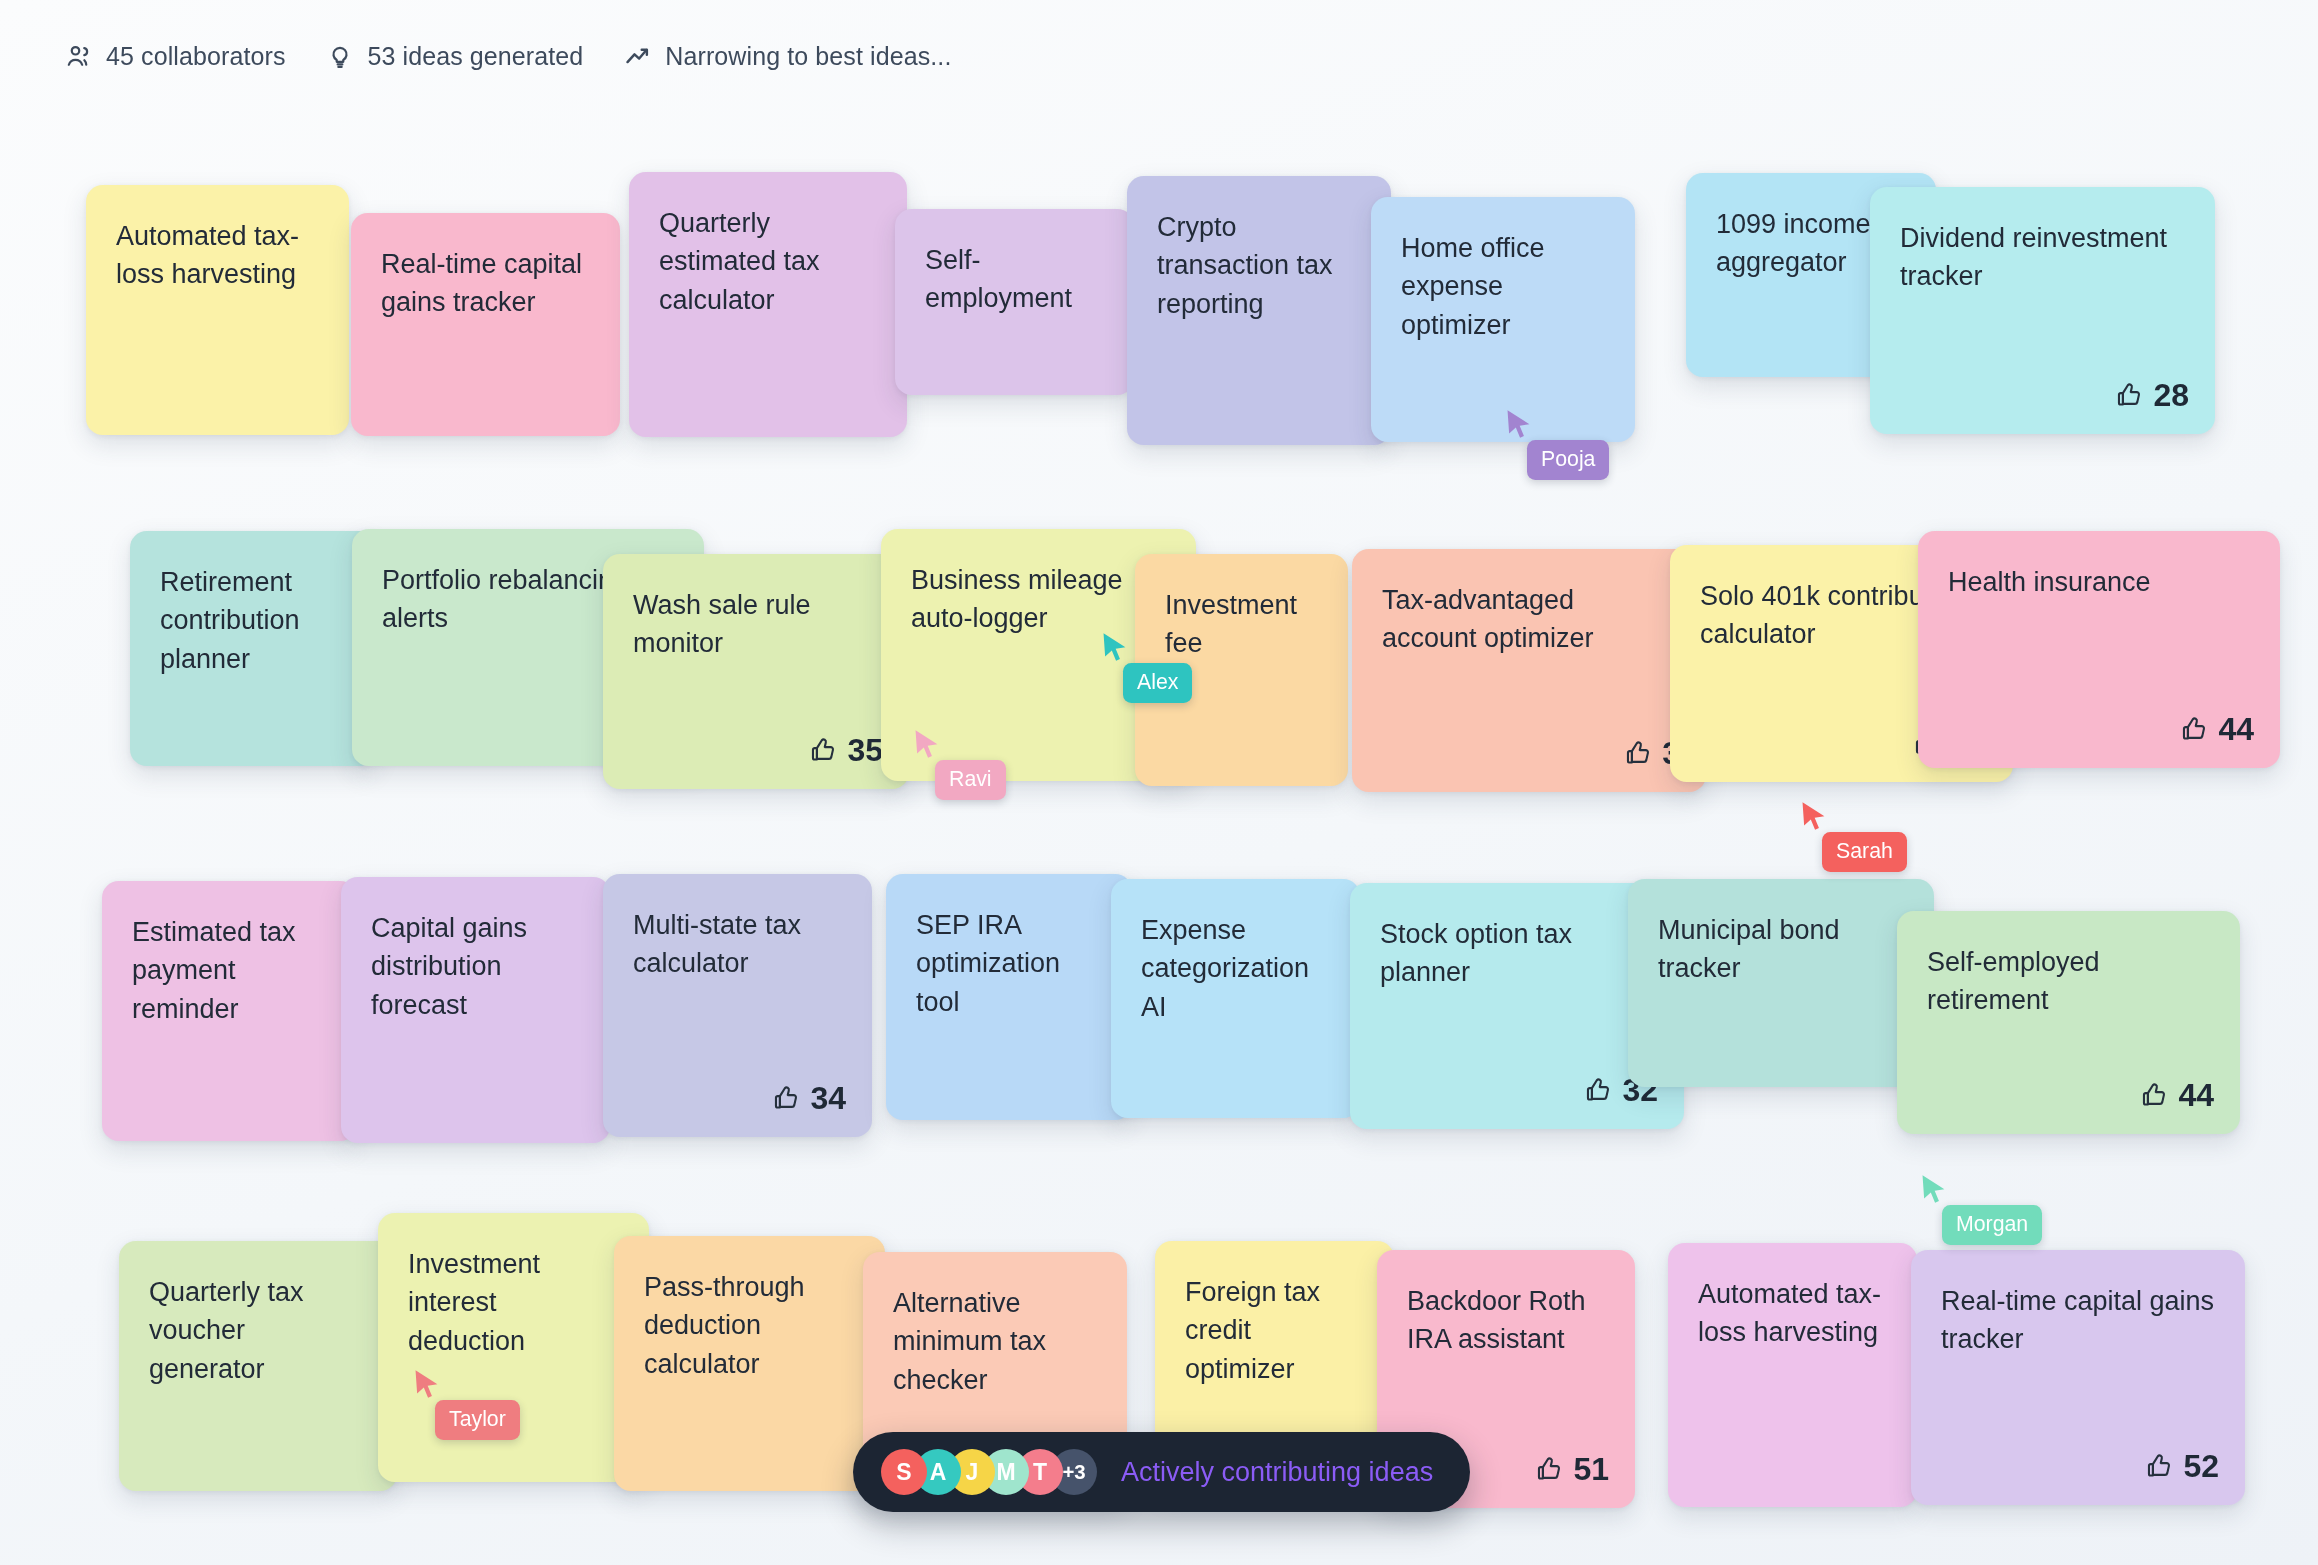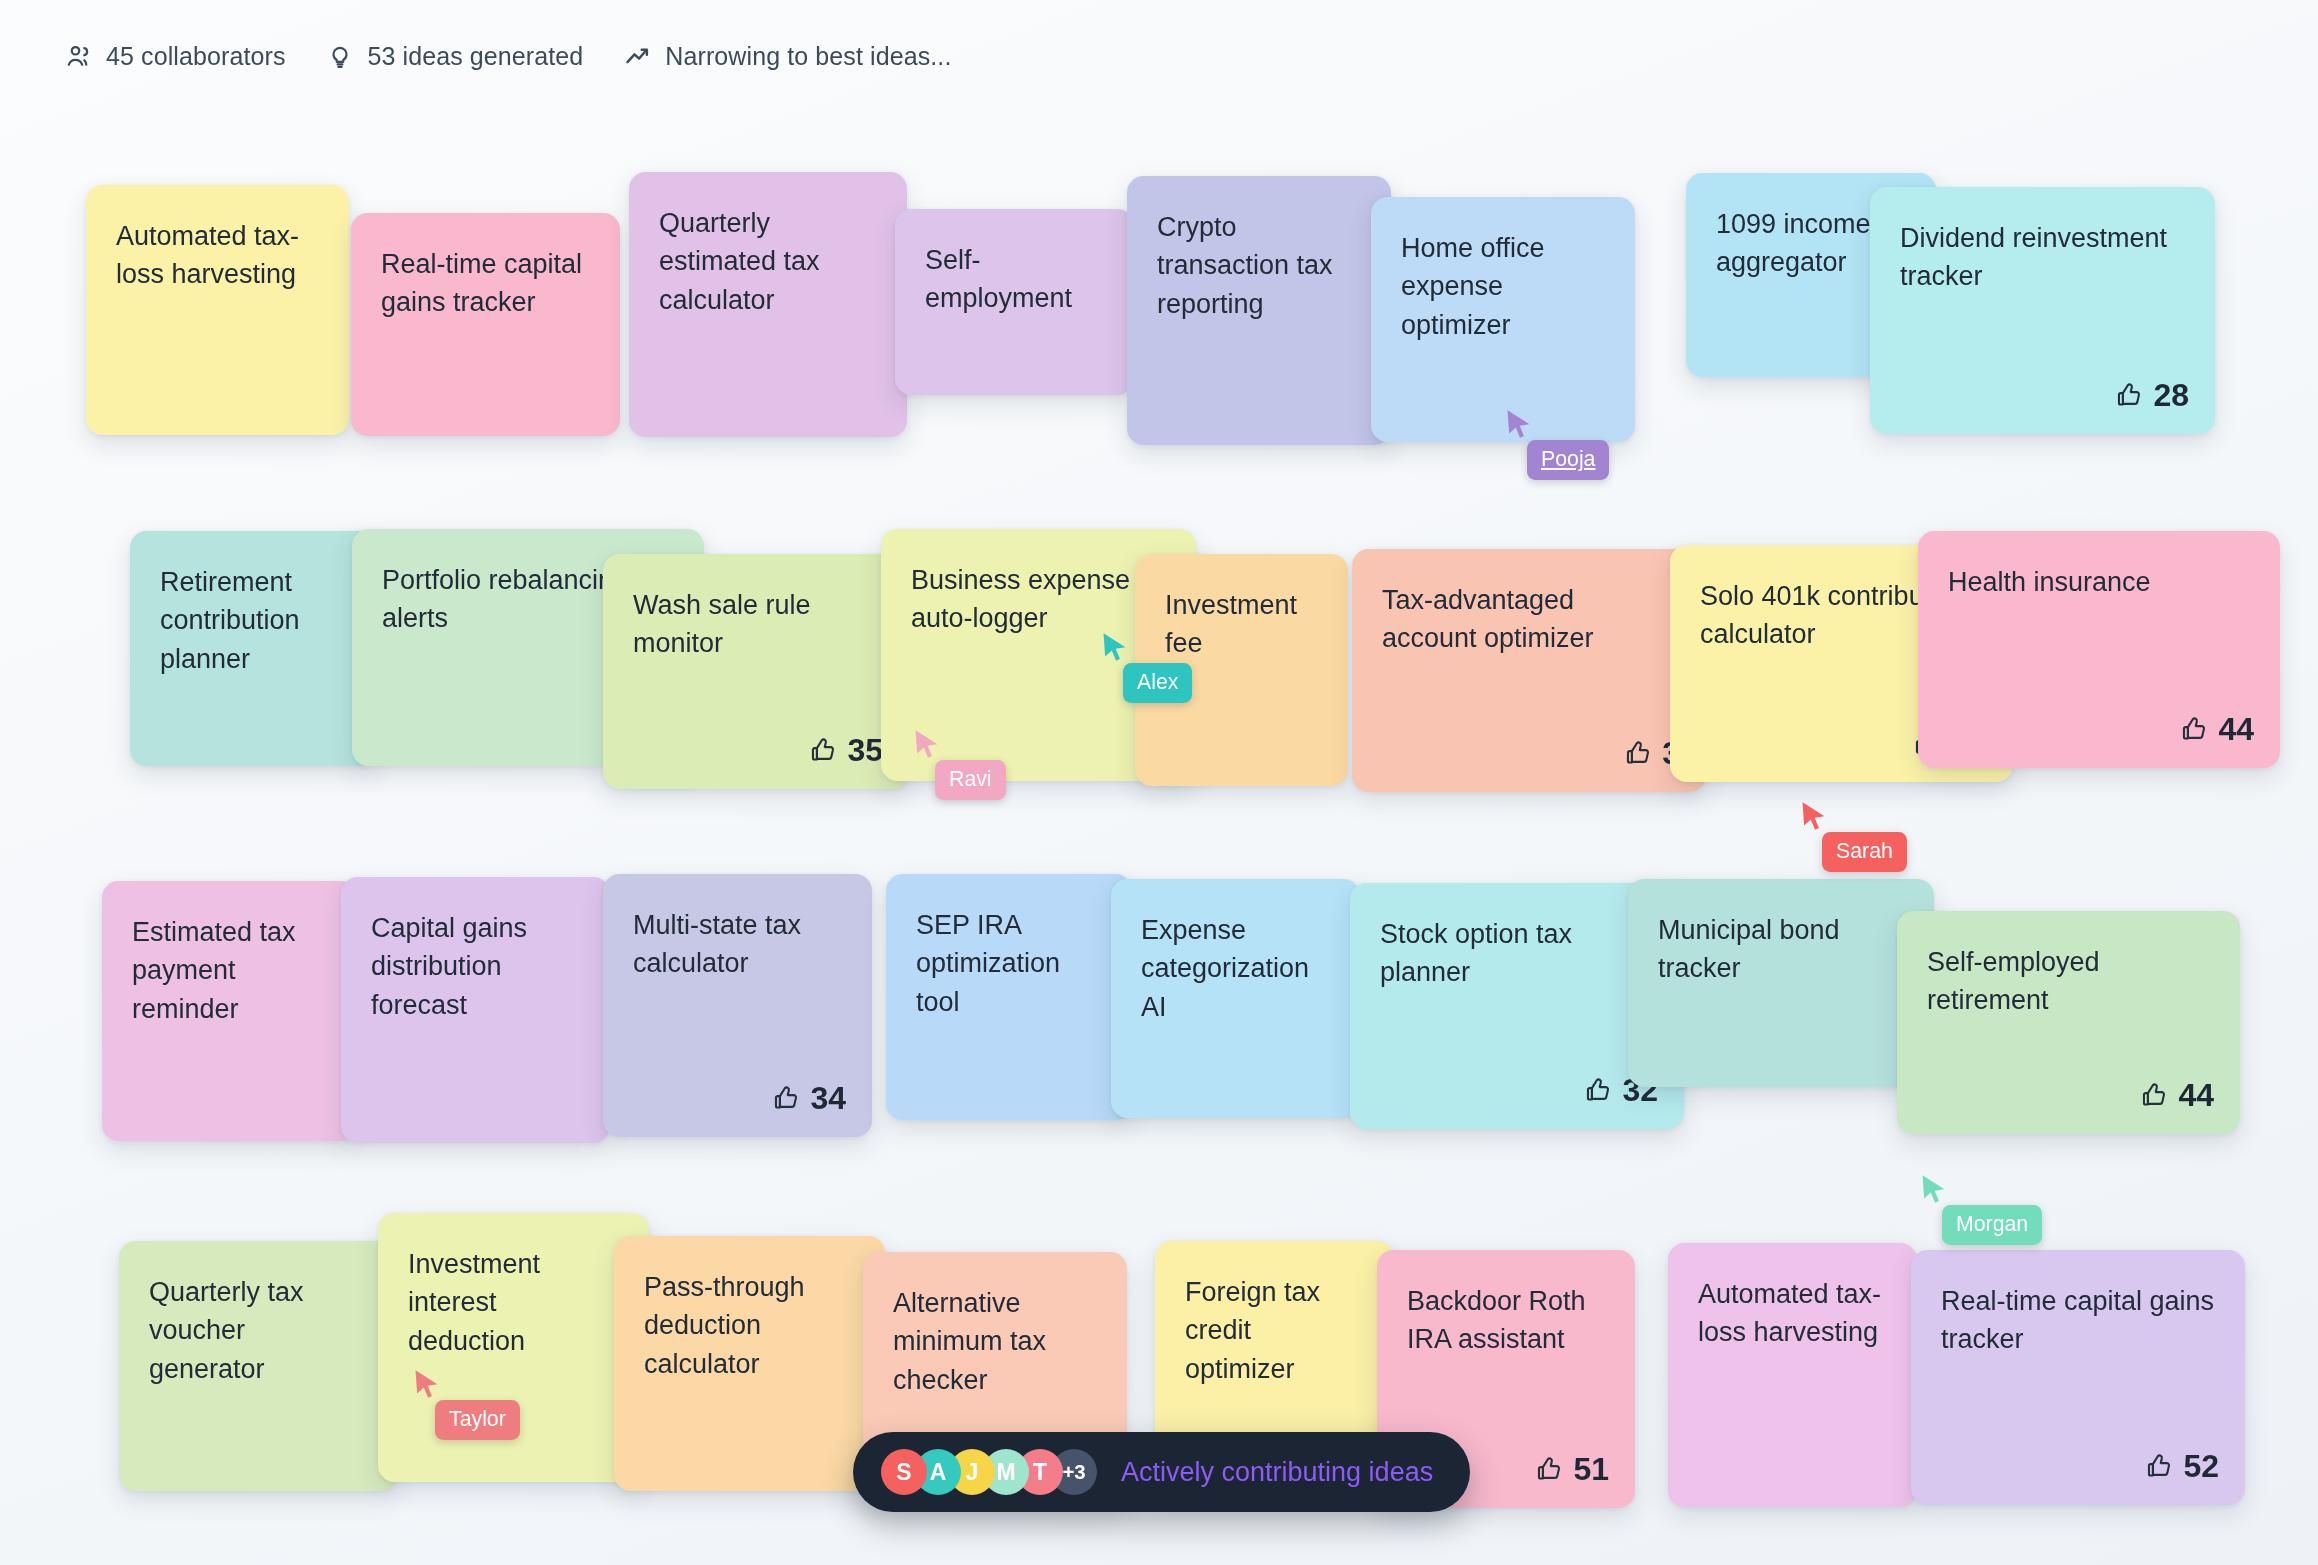--- a/index.html
+++ b/index.html
@@ -170,21 +170,21 @@
           <span>
             <svg viewBox="0 0 24 24" fill="none" stroke="#25303d" stroke-width="1.8" stroke-linecap="round" stroke-linejoin="round">
               <path d="M6.8 10.4h-2a1.4 1.4 0 0 0-1.4 1.4v7a1.4 1.4 0 0 0 1.4 1.4h2z"></path>
               <path d="M6.8 10.4 11 3.6a2 2 0 0 1 3.4 1.9l-.9 4h5a2 2 0 0 1 2 2.4l-1.4 6.2a2 2 0 0 1-2 1.5H6.8z"></path>
             </svg>
           </span>
           <span class="like-count">35</span>
         </div>
       </div>
       <div class="note" style="left: 881px; top: 529px; width: 315px; height: 252px; background: rgb(237, 242, 176); z-index: 21;">
-        <div class="note-text">Business expense auto-logger</div>
+        <div class="note-text">Business mileage auto-logger</div>
       </div>
       <div class="note" style="left: 1135px; top: 554px; width: 213px; height: 232px; background: rgb(251, 217, 163); z-index: 22;">
         <div class="note-text">Investment fee</div>
       </div>
       <div class="note" style="left: 1352px; top: 549px; width: 354px; height: 243px; background: rgb(250, 196, 178); z-index: 23;">
         <div class="note-text">Tax-advantaged account optimizer</div>
         <div class="note-likes">
           <span>
             <svg viewBox="0 0 24 24" fill="none" stroke="#25303d" stroke-width="1.8" stroke-linecap="round" stroke-linejoin="round">
               <path d="M6.8 10.4h-2a1.4 1.4 0 0 0-1.4 1.4v7a1.4 1.4 0 0 0 1.4 1.4h2z"></path>
@@ -308,21 +308,21 @@
               <path d="M6.8 10.4 11 3.6a2 2 0 0 1 3.4 1.9l-.9 4h5a2 2 0 0 1 2 2.4l-1.4 6.2a2 2 0 0 1-2 1.5H6.8z"></path>
             </svg>
           </span>
           <span class="like-count">52</span>
         </div>
       </div>
     </div>
   <div id="cursors-layer">
       <div class="cursor" style="left: 1503px; top: 408px;"><span><svg class="cursor-arrow" viewBox="0 0 24 26" fill="#a284d0">
             <path d="M3.4 1.6 19.8 12.1l-7.3 1.1 3.2 7.6-2.9 1.3-3.2-7.6-5 4.5z"></path>
-          </svg></span><span class="cursor-name" style="background: rgb(162, 132, 208); text-decoration: underline;">Pooja</span></div>
+          </svg></span><span class="cursor-name" style="background: rgb(162, 132, 208);">Pooja</span></div>
       <div class="cursor" style="left: 1099px; top: 631px;"><span><svg class="cursor-arrow" viewBox="0 0 24 26" fill="#2ec4c0">
             <path d="M3.4 1.6 19.8 12.1l-7.3 1.1 3.2 7.6-2.9 1.3-3.2-7.6-5 4.5z"></path>
           </svg></span><span class="cursor-name" style="background: rgb(46, 196, 192);">Alex</span></div>
       <div class="cursor" style="left: 911px; top: 728px;"><span><svg class="cursor-arrow" viewBox="0 0 24 26" fill="#f2a8c2">
             <path d="M3.4 1.6 19.8 12.1l-7.3 1.1 3.2 7.6-2.9 1.3-3.2-7.6-5 4.5z"></path>
           </svg></span><span class="cursor-name" style="background: rgb(242, 168, 194);">Ravi</span></div>
       <div class="cursor" style="left: 1798px; top: 800px;"><span><svg class="cursor-arrow" viewBox="0 0 24 26" fill="#f4615e">
             <path d="M3.4 1.6 19.8 12.1l-7.3 1.1 3.2 7.6-2.9 1.3-3.2-7.6-5 4.5z"></path>
           </svg></span><span class="cursor-name" style="background: rgb(244, 97, 94);">Sarah</span></div>
       <div class="cursor" style="left: 1918px; top: 1173px;"><span><svg class="cursor-arrow" viewBox="0 0 24 26" fill="#72dcbb">

